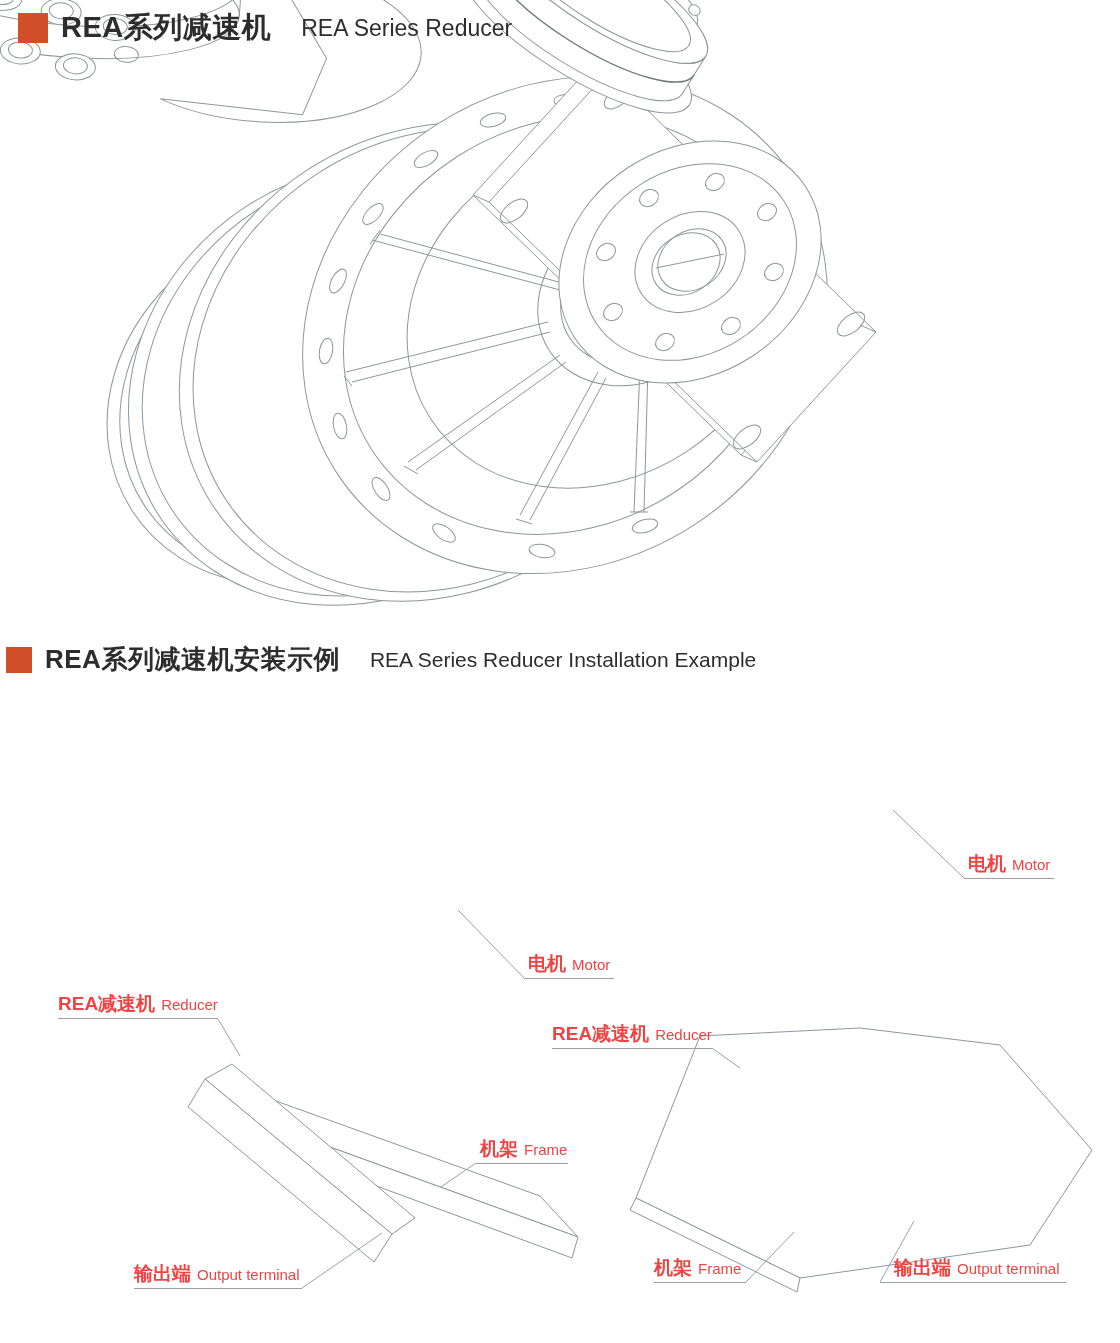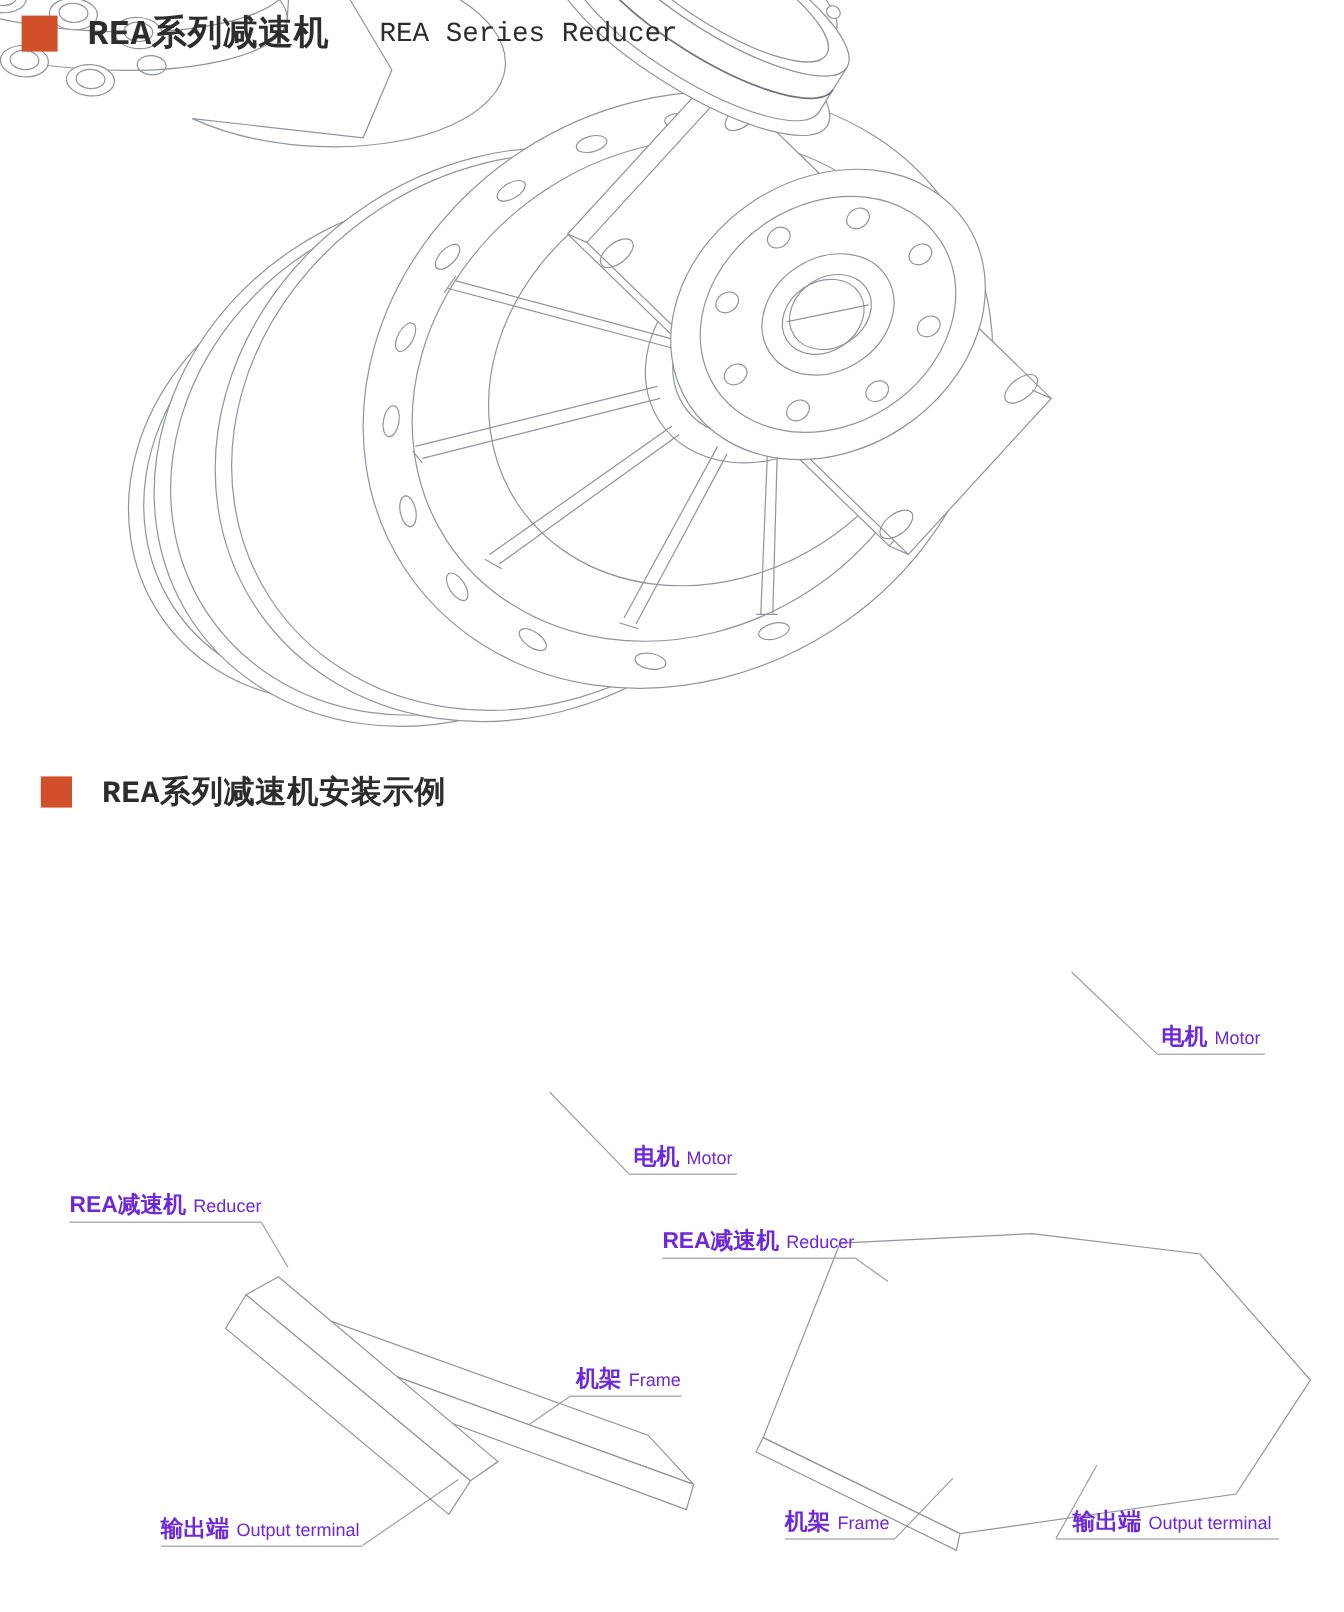--- a/index.html
+++ b/index.html
@@ -8,35 +8,35 @@
     background:#ffffff;
     font-family:"Liberation Sans",sans-serif;
   }
   #draw-layer{position:absolute;left:0;top:0;width:1120px;height:1343px;}
   
   .f{fill:#ffffff;stroke:#8f959c;stroke-width:1;}
   .s{fill:none;stroke:#8f959c;stroke-width:1;}
   .s2{fill:none;stroke:#70767e;stroke-width:1.4;}
   .ldr{fill:none;stroke:#9aa0a6;stroke-width:1;}
   
-  .hdr{position:absolute;display:flex;align-items:center;gap:25px;white-space:nowrap;font-family:Liberation Mono, monospace;}
+  .hdr{position:absolute;display:flex;align-items:center;gap:13px;white-space:nowrap;}
   .hdr .sq{background:#d1502a;display:inline-block;}
   .hdr .zh{font-weight:bold;color:#2d2d2d;letter-spacing:.5px;}
   .hdr .en{color:#2d2d2d;margin-left:17px;}
   .hdr1{left:18px;top:8px;}
   .hdr1 .sq{width:30px;height:30px;}
   .hdr1 .zh{font-size:29px;}
   .hdr1 .en{font-size:23px;}
-  .hdr2{left:34px;top:642px;}
+  .hdr2{left:6px;top:642px;}
   .hdr2 .sq{width:26px;height:26px;}
   .hdr2 .zh{font-size:26px;}
   .hdr2 .en{font-size:21px;}
   
   .plabel{
-    position:absolute;white-space:nowrap;color:#6d28d9;
+    position:absolute;white-space:nowrap;color:#ef4444;
     border-bottom:1px solid #9aa0a6;padding-bottom:3px;height:24px;
     display:flex;align-items:baseline;
   }
   .plabel .zh{font-size:19px;font-weight:bold;}
   .plabel .en{font-size:15px;font-weight:normal;margin-left:6px;}
 </style>
 </head>
 <body>
 
 <svg id="draw-layer" viewBox="0 0 1120 1343">
@@ -224,20 +224,21 @@
 
 <div class="hdr hdr1">
   <span class="sq"></span>
   <span class="zh">REA系列减速机</span>
   <span class="en">REA Series Reducer</span>
 </div>
 
 <div class="hdr hdr2">
   <span class="sq"></span>
   <span class="zh">REA系列减速机安装示例</span>
+  <span class="en">REA Series Reducer Installation Example</span>
 </div>
 
 <div class="plabel" style="left:58px;top:991px;width:160px;">
   <span class="zh">REA减速机</span>
   <span class="en">Reducer</span>
 </div>
 <div class="plabel" style="left:524px;top:951px;width:86px;padding-left:4px;">
   <span class="zh">电机</span>
   <span class="en">Motor</span>
 </div>

